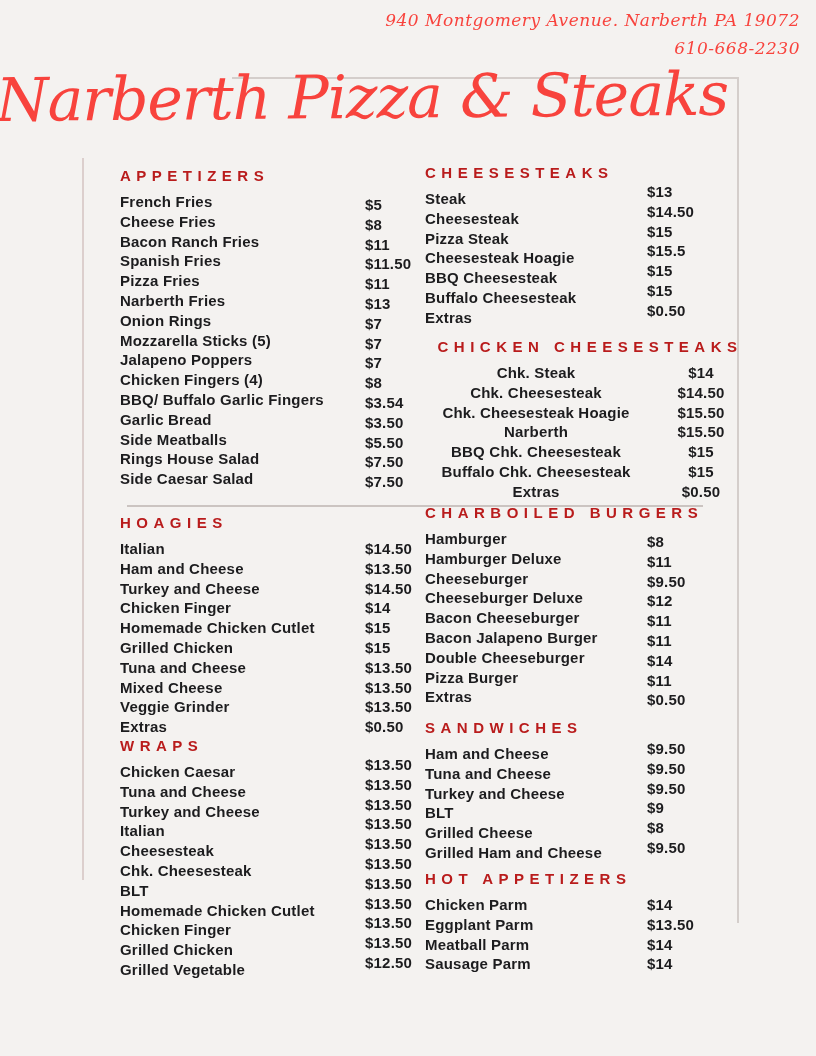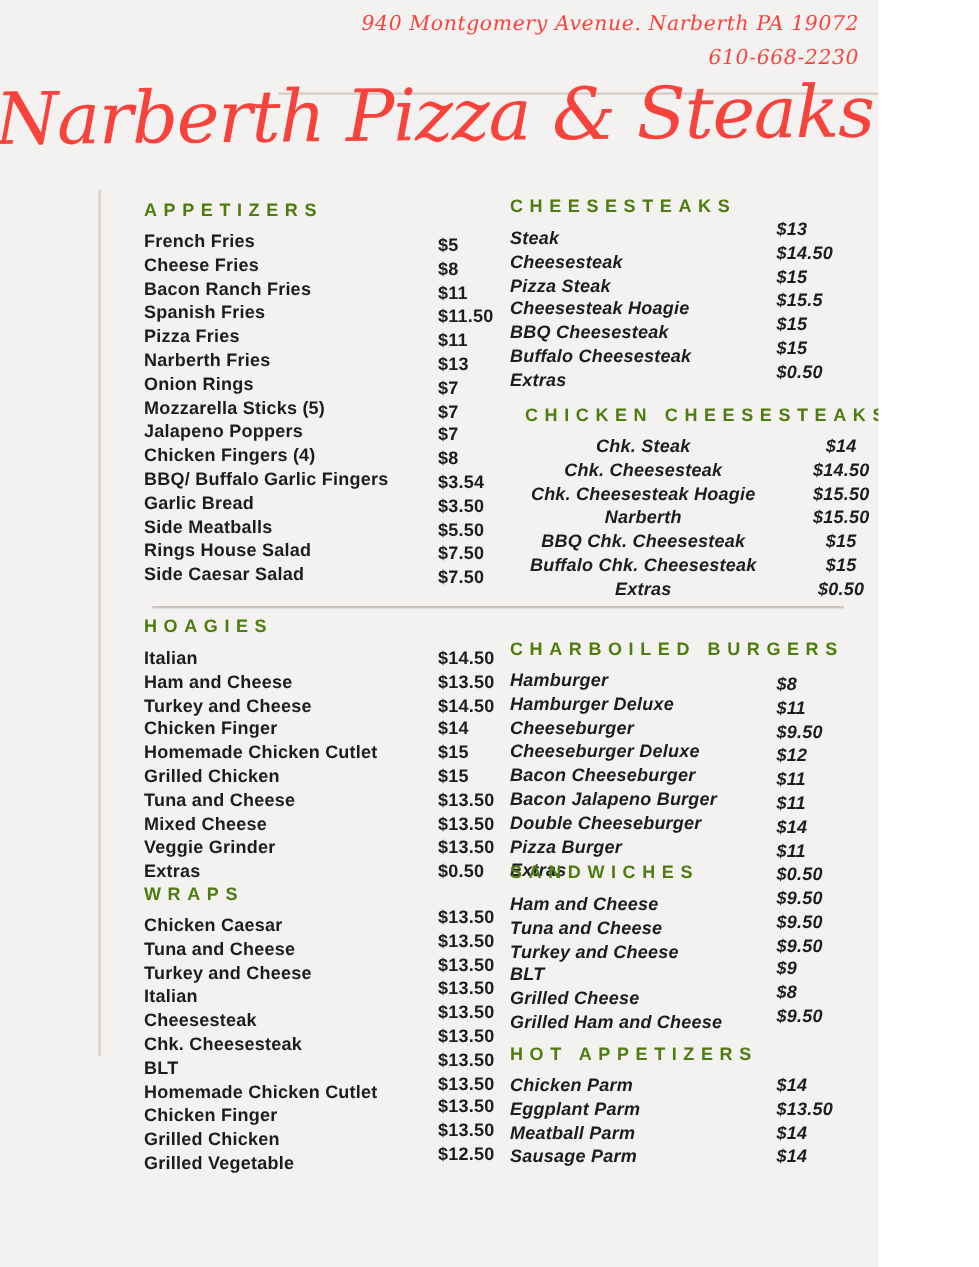--- a/index.html
+++ b/index.html
@@ -1,17 +1,17 @@
 <!DOCTYPE html>
 <html><head>
 <meta charset="utf-8">
 <style>
   html,body { margin:0; padding:0; }
   .page {
-    position:relative; width:732px; height:1056px; overflow:hidden;
+    position:relative; width:816px; height:1056px; overflow:hidden;
     background:#f4f2f0;
     font-family:"Liberation Sans","DejaVu Sans",sans-serif;
   }
   
   .line { position:absolute; background:#d4cecb; }
   .line-left-vert   { left:82px;  top:158px; width:1.5px; height:722px; background:#dccfcd; }
   .line-top-horiz   { left:232px; top:77px;  width:506px; height:1.5px; }
   .line-right-vert  { left:737px; top:77px;  width:1.5px; height:846px; }
   .line-mid-horiz   { left:127px; top:505px; width:576px; height:1.5px; background:#cbc4c1; }
   
@@ -23,35 +23,35 @@
   .title {
     position:absolute; left:-4px; top:62px; width:700px;
     font-family:"DejaVu Serif","Liberation Serif",serif; font-style:italic;
     color:#f8433d; font-size:60px; white-space:nowrap; letter-spacing:-1px;
     transform:rotate(-0.5deg);
   }
   
   .menu-section { position:absolute; }
   .menu-section h2 {
     margin:0 0 7px 0; font-size:15px; line-height:18px; font-weight:700;
-    color:#4d7c0f; letter-spacing:5.5px; white-space:nowrap;
+    color:#b91c1c; letter-spacing:5.5px; white-space:nowrap;
   }
   .rows { display:block; }
   .row {
     display:grid; white-space:nowrap;
     font-size:15px; font-weight:700; line-height:19.8px; color:#1c1c1e;
     letter-spacing:0.2px;
   }
   .col-left  .row { grid-template-columns:245px auto; }
-  .col-right .row { grid-template-columns:222px auto;font-style:italic; }
+  .col-right .row { grid-template-columns:222px auto; }
   .sec-appetizers           { left:120px; top:167px; width:300px; }
   .sec-cheesesteaks         { left:425px; top:164px; width:330px; }
   .sec-chicken-cheesesteaks { left:425px; top:338px; width:330px;text-align:center; }
   .sec-hoagies              { left:120px; top:514px; width:300px; }
-  .sec-charboiled           { left:425px; top:533px; width:330px; }
+  .sec-charboiled           { left:425px; top:504px; width:330px; }
   .sec-sandwiches           { left:425px; top:719px; width:330px; }
   .sec-wraps                { left:120px; top:737px; width:300px; }
   .sec-hot-sandwiches       { left:425px; top:870px; width:330px; }
   
   .sec-appetizers     .item-price { transform:translateY(3px); }
   .sec-cheesesteaks   .item-price { transform:translateY(-7px); }
   .sec-wraps          .item-price { transform:translateY(-7px); }
   .sec-sandwiches     .item-price { transform:translateY(-5px); }
   .sec-charboiled     .item-price { transform:translateY(3px); }
 </style>

